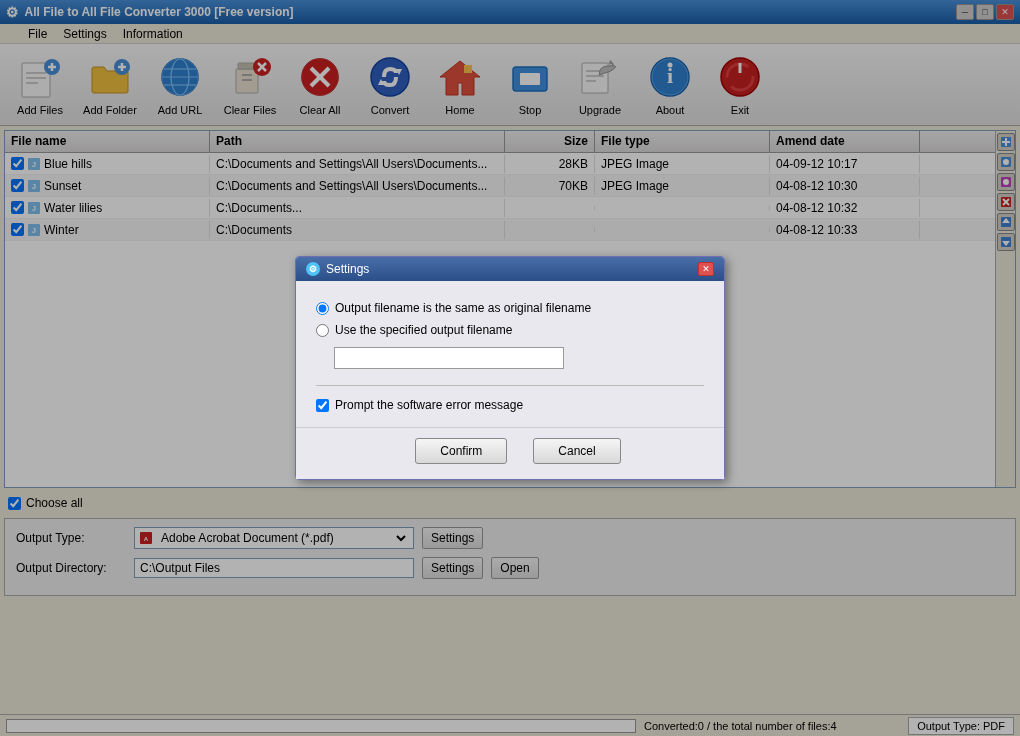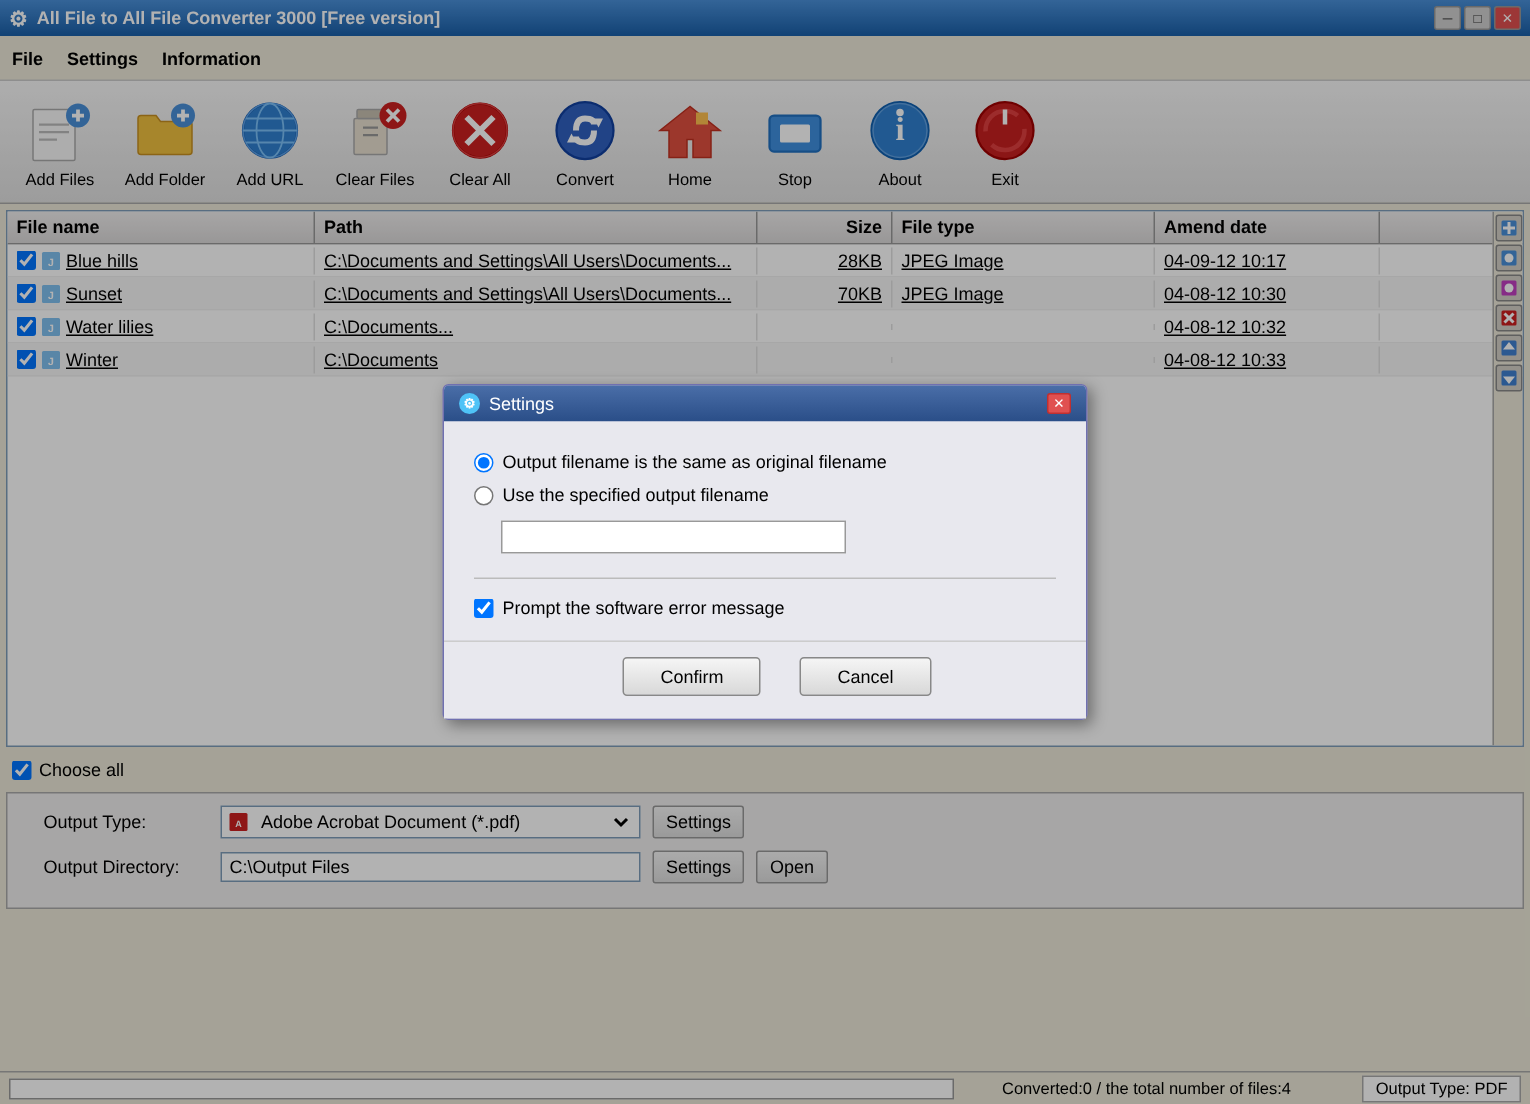--- a/index.html
+++ b/index.html
@@ -44,26 +44,25 @@
       justify-content: center;
       font-size: 9px;
       cursor: pointer;
       color: #333;
     }
     .title-btn.close { background: #e05050; color: white; }
 
     
     .menu-bar {
       background: #ece9d8;
-      height: 30px;
-      display: flex;
-      align-items: center;
-      padding: 0 0;
+      height: 20px;
+      display: flex;
+      align-items: center;
+      padding: 0 20px;
       border-bottom: 1px solid #ccc;
-      font-weight: bold;
     }
     .menu-item {
       padding: 2px 8px;
       font-size: 12px;
       cursor: pointer;
       color: #000;
     }
 
     
     .toolbar {
@@ -125,21 +124,20 @@
     }
     .col-filename { width: 205px; }
     .col-path { width: 295px; }
     .col-size { width: 90px; text-align: right; }
     .col-filetype { width: 175px; }
     .col-amend { width: 150px; }
 
     .file-list-body {
       overflow-y: auto;
       height: calc(100% - 22px);
-      text-decoration: underline;
     }
     .file-row {
       display: flex;
       height: 22px;
       border-bottom: 1px solid #f0f0f0;
       align-items: center;
     }
     .file-row:nth-child(odd) { background: white; }
     .file-row:nth-child(even) { background: #f7f7f7; }
     .file-row .col {
@@ -197,21 +195,21 @@
       align-items: center;
       gap: 5px;
       font-size: 12px;
     }
 
     
     .output-section {
       background: #f0eeee;
       border: 1px solid #aaa;
       margin: 4px;
-      padding: 8px 24px;
+      padding: 8px 11px;
     }
     .output-row {
       display: flex;
       align-items: center;
       gap: 8px;
       margin-bottom: 8px;
     }
     .output-label {
       font-size: 12px;
       width: 110px;
@@ -271,21 +269,20 @@
       margin-right: 8px;
     }
     .progress-bar-fill {
       height: 100%;
       background: #316ac5;
       width: 0%;
     }
     .status-text {
       font-size: 11px;
       margin-right: auto;
-      margin-left: 24px;
     }
     .output-type-label {
       font-size: 11px;
       border: 1px solid #aaa;
       padding: 2px 8px;
       background: white;
     }
 
     
     .modal-overlay {
@@ -529,20 +526,33 @@
     <div class="toolbar-btn">
       <div class="icon-area">
         <svg width="44" height="44" viewBox="0 0 44 44">
           <rect x="5" y="12" width="34" height="24" rx="3" fill="#4090e0" stroke="#2070c0" stroke-width="1.5"></rect>
           <rect x="12" y="18" width="20" height="12" rx="1" fill="white"></rect>
         </svg>
       </div>
       <span class="btn-label">Stop</span>
     </div>
 
+    <div class="toolbar-btn">
+      <div class="icon-area">
+        <svg width="44" height="44" viewBox="0 0 44 44">
+          <rect x="4" y="8" width="26" height="30" rx="1" fill="#f8f8f8" stroke="#aaa" stroke-width="1"></rect>
+          <line x1="8" y1="16" x2="26" y2="16" stroke="#bbb" stroke-width="1.5"></line>
+          <line x1="8" y1="21" x2="26" y2="21" stroke="#bbb" stroke-width="1.5"></line>
+          <line x1="8" y1="26" x2="18" y2="26" stroke="#bbb" stroke-width="1.5"></line>
+          <path d="M28 20 Q28 10 38 10 Q48 10 40 4 L44 10 Q50 10 40 16 Z" fill="#c0c0c0" stroke="#888" stroke-width="1" transform="translate(-4,2) scale(0.9)"></path>
+          <circle cx="32" cy="8" r="1.5" fill="#aaa"></circle>
+        </svg>
+      </div>
+      <span class="btn-label">Upgrade</span>
+    </div>
 
     <div class="toolbar-btn">
       <div class="icon-area">
         <svg width="44" height="44" viewBox="0 0 44 44">
           <circle cx="22" cy="22" r="19" fill="#3080d0" stroke="#1060b0" stroke-width="1.5"></circle>
           <circle cx="22" cy="22" r="18" fill="none" stroke="#60a0e0" stroke-width="1"></circle>
           <text x="22" y="28" text-anchor="middle" font-size="22" font-weight="bold" fill="white" font-family="serif">i</text>
           <circle cx="22" cy="10" r="2.5" fill="white"></circle>
         </svg>
       </div>

